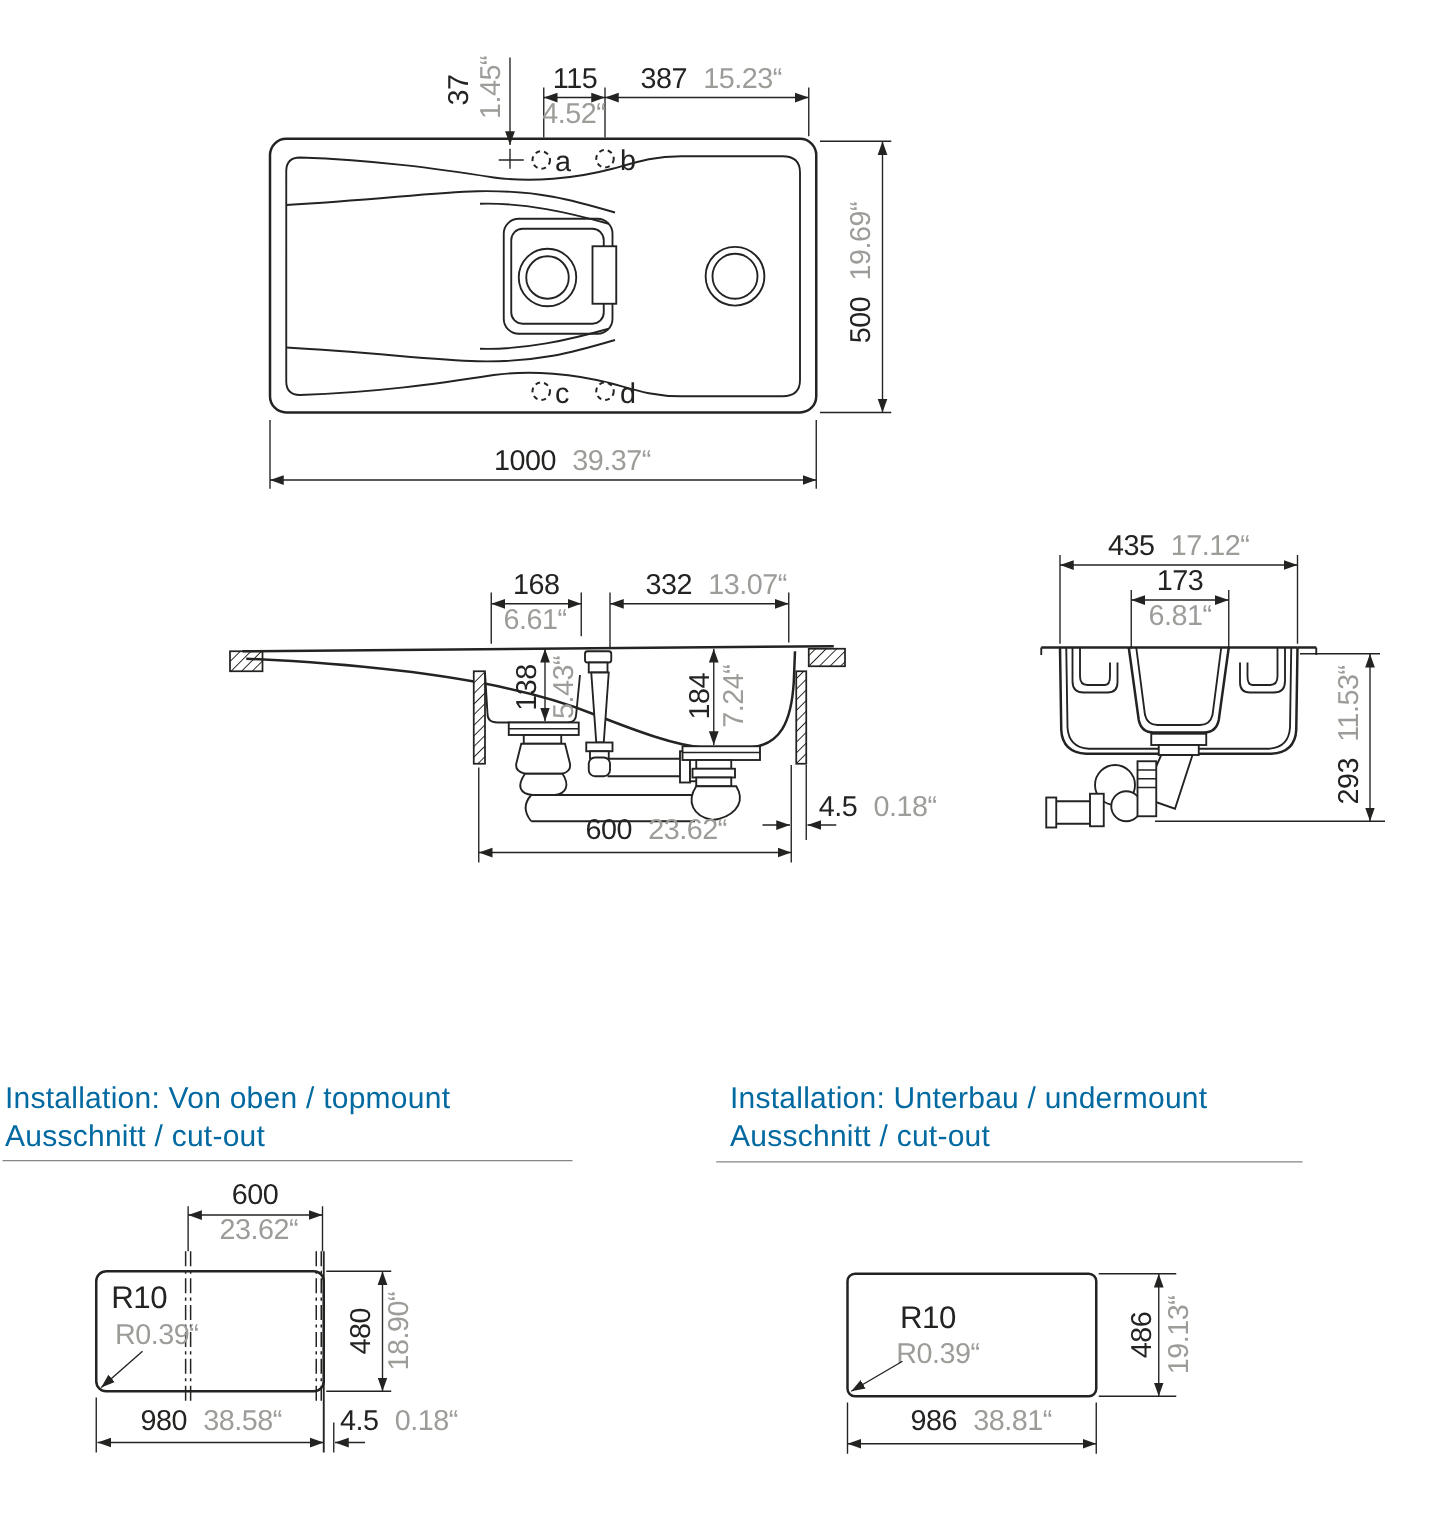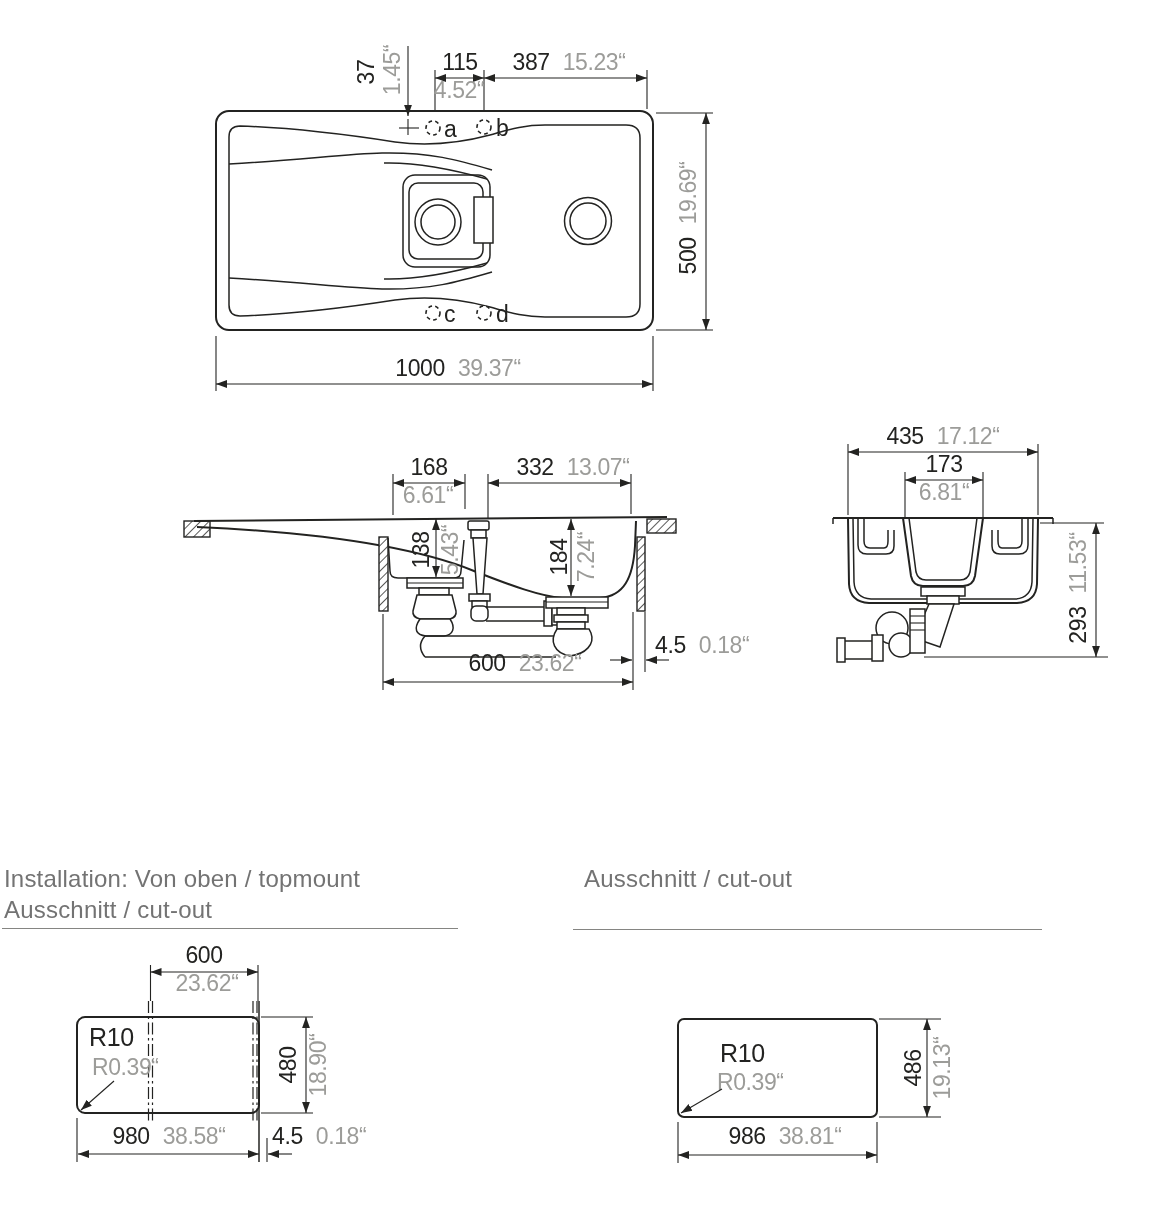--- a/index.html
+++ b/index.html
@@ -11,21 +11,21 @@
   .tl{font-size:25px;}
   .mm{fill:#232321;}
   .in{fill:#9c9c99;}
   .ln{stroke:#232321;stroke-width:2;fill:none;}
   .ln2{stroke:#232321;stroke-width:1.5;fill:none;}
   .dim{stroke:#232321;stroke-width:1.1;fill:none;}
   .wf{fill:#ffffff;stroke:#232321;stroke-width:1.5;}
   .hz{fill:url(#hatch);stroke:#232321;stroke-width:1.4;}
   .dd{stroke:#232321;stroke-width:1.2;fill:none;stroke-dasharray:12 3.5 2.5 3.5;}
   .hole{fill:#fff;stroke:#232321;stroke-width:1.6;stroke-dasharray:3.8 3.2;}
-  .inst{position:absolute;font-size:24px;line-height:31px;color:#737373;letter-spacing:.2px;}
+  .inst{position:absolute;font-size:24px;line-height:31px;color:#0369a1;letter-spacing:.2px;}
   .rule{position:absolute;border-top:1.6px solid #858582;height:0;}
 </style>
 </head>
 <body>
 
 <div id="canvas">
 
 <svg width="0" height="0" style="position:absolute">
   <defs>
     <marker id="ah" markerUnits="userSpaceOnUse" markerWidth="12" markerHeight="10" refX="11" refY="5" orient="auto-start-reverse">
@@ -252,20 +252,21 @@
   </g>
 </svg>
 
 <div class="inst" style="left:4px;top:863px">
   <div>Installation: Von oben / topmount</div>
   <div>Ausschnitt / cut-out</div>
 </div>
 <div class="rule" style="left:2px;top:928px;width:456px"></div>
 
 <div class="inst" style="left:584px;top:863px">
+  <div>Installation: Unterbau / undermount</div>
   <div>Ausschnitt / cut-out</div>
 </div>
 <div class="rule" style="left:573px;top:929px;width:469px"></div>
 
 <svg class="fig" style="left:60px;top:945px" width="310" height="230" viewBox="60 945 310 230">
   <g>
     <rect x="77" y="1017" width="182" height="96" rx="8" class="ln"></rect>
     <line x1="259" y1="1001" x2="259" y2="1162" class="ln2"></line>
     <line x1="148.5" y1="1001" x2="148.5" y2="1124" class="dd"></line>
     <line x1="152.5" y1="1001" x2="152.5" y2="1124" class="dd"></line>

